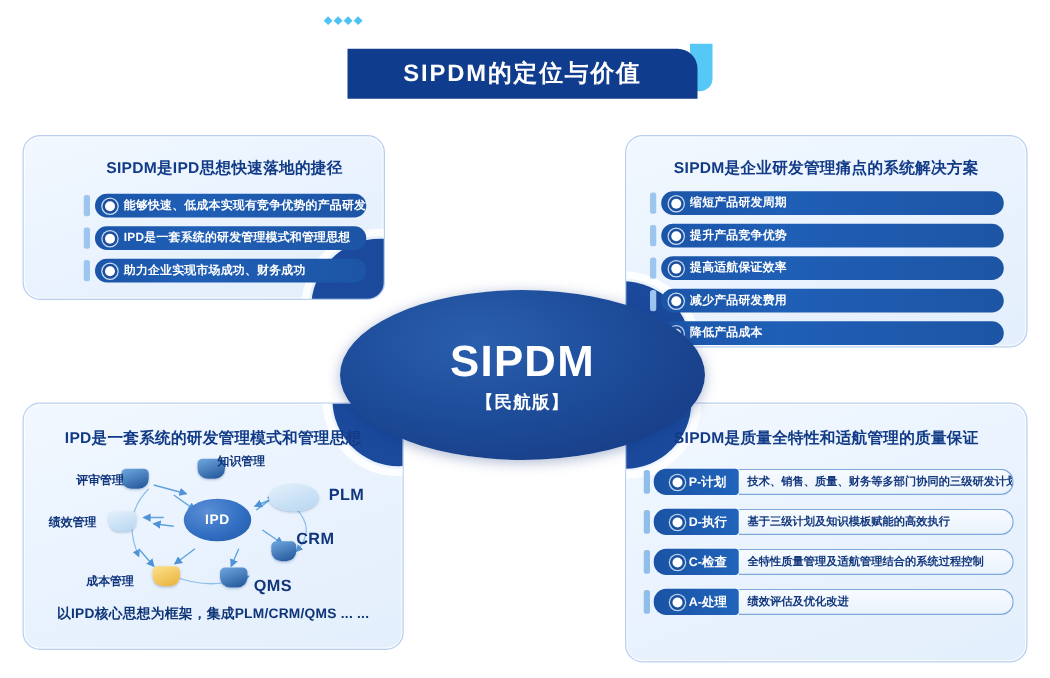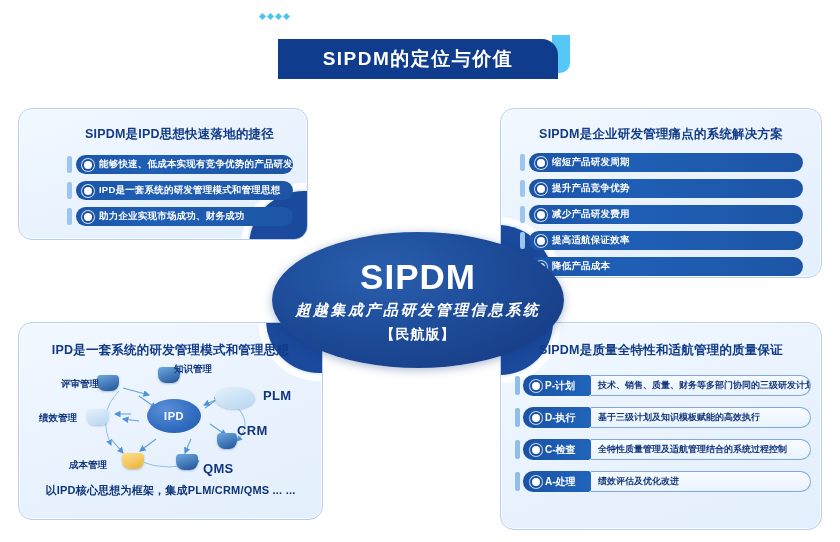--- a/index.html
+++ b/index.html
@@ -162,21 +162,21 @@
     position: absolute; left: -8px; top: 1px;
     width: 5px; height: 19px;
     background: #8fbeeb;
     border-radius: 2px;
   }
   .pdca-label {
     flex: 0 0 68px;
     background: linear-gradient(90deg, #1a53a5 0%, #2064bb 100%);
     border-radius: 10px 3px 3px 10px;
     display: flex; align-items: center;
-    padding-left: 8px;
+    padding-left: 14px;
   }
   .pdca-label .bullet { margin-right: 5px; box-shadow: 0 0 0 2px #1b4f9e, 0 0 0 3px #bcd6f2; }
   .pdca-label .t {
     color: #ffffff; font-size: 10px; font-weight: bold; white-space: nowrap;
   }
   .pdca-body {
     flex: 1;
     border: 1px solid #7fa8dd;
     border-left: none;
     border-radius: 0 11px 11px 0;
@@ -335,28 +335,28 @@
         <span class="pill-tab"></span>
         <div class="pill">
           <span class="bullet"></span>
           <span class="pill-text">提升产品竞争优势</span>
         </div>
       </div>
       <div class="pill-row">
         <span class="pill-tab"></span>
         <div class="pill">
           <span class="bullet"></span>
+          <span class="pill-text">提高适航保证效率</span>
+        </div>
+      </div>
+      <div class="pill-row">
+        <span class="pill-tab"></span>
+        <div class="pill">
+          <span class="bullet"></span>
           <span class="pill-text">减少产品研发费用</span>
-        </div>
-      </div>
-      <div class="pill-row">
-        <span class="pill-tab"></span>
-        <div class="pill">
-          <span class="bullet"></span>
-          <span class="pill-text">提高适航保证效率</span>
         </div>
       </div>
       <div class="pill-row">
         <span class="pill-tab"></span>
         <div class="pill">
           <span class="bullet"></span>
           <span class="pill-text">降低产品成本</span>
         </div>
       </div>
     </div>
@@ -458,17 +458,16 @@
         </div>
         <div class="pdca-body">
           <span class="t">绩效评估及优化改进</span>
         </div>
       </div>
     </div>
   </div>
 
   <div id="center-ellipse">
     <div class="big">SIPDM</div>
-    <div class="sub">超越集成产品研发管理信息系统</div>
     <div class="edition">【民航版】</div>
   </div>
 
 </div>
 
 </body></html>

